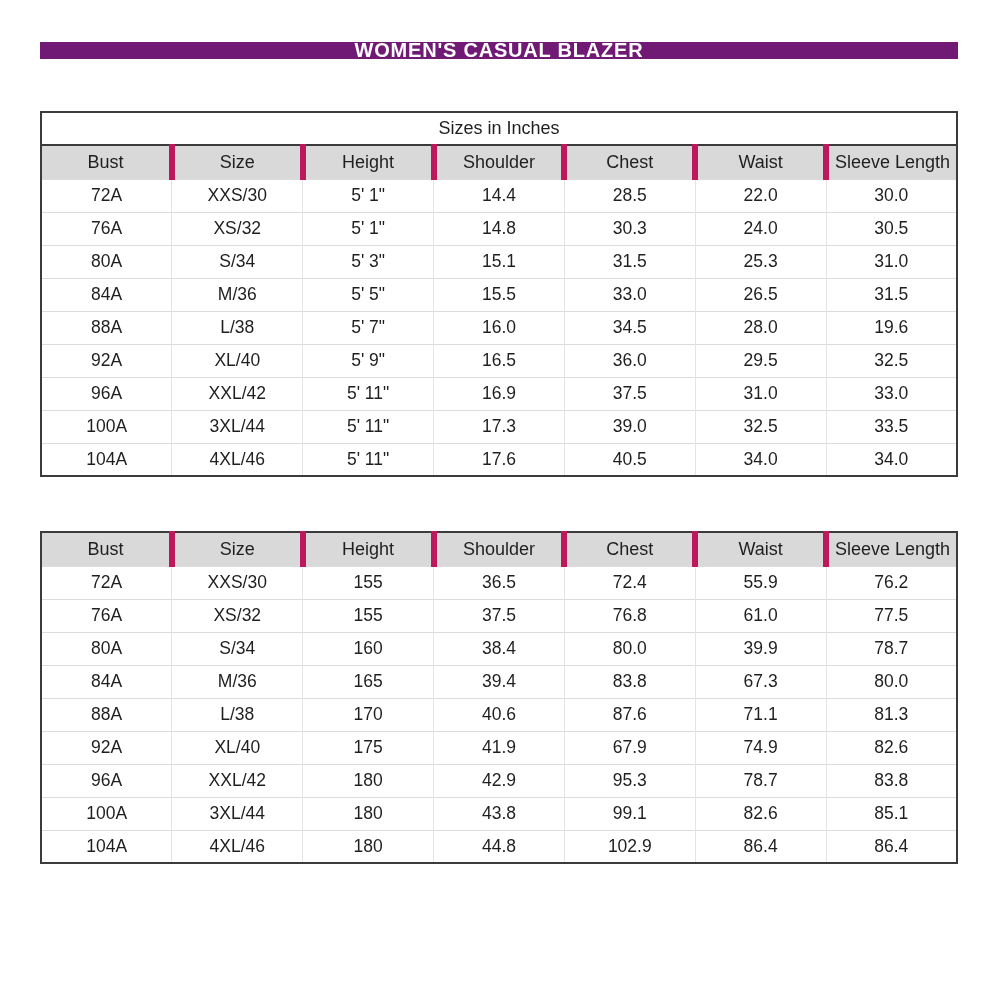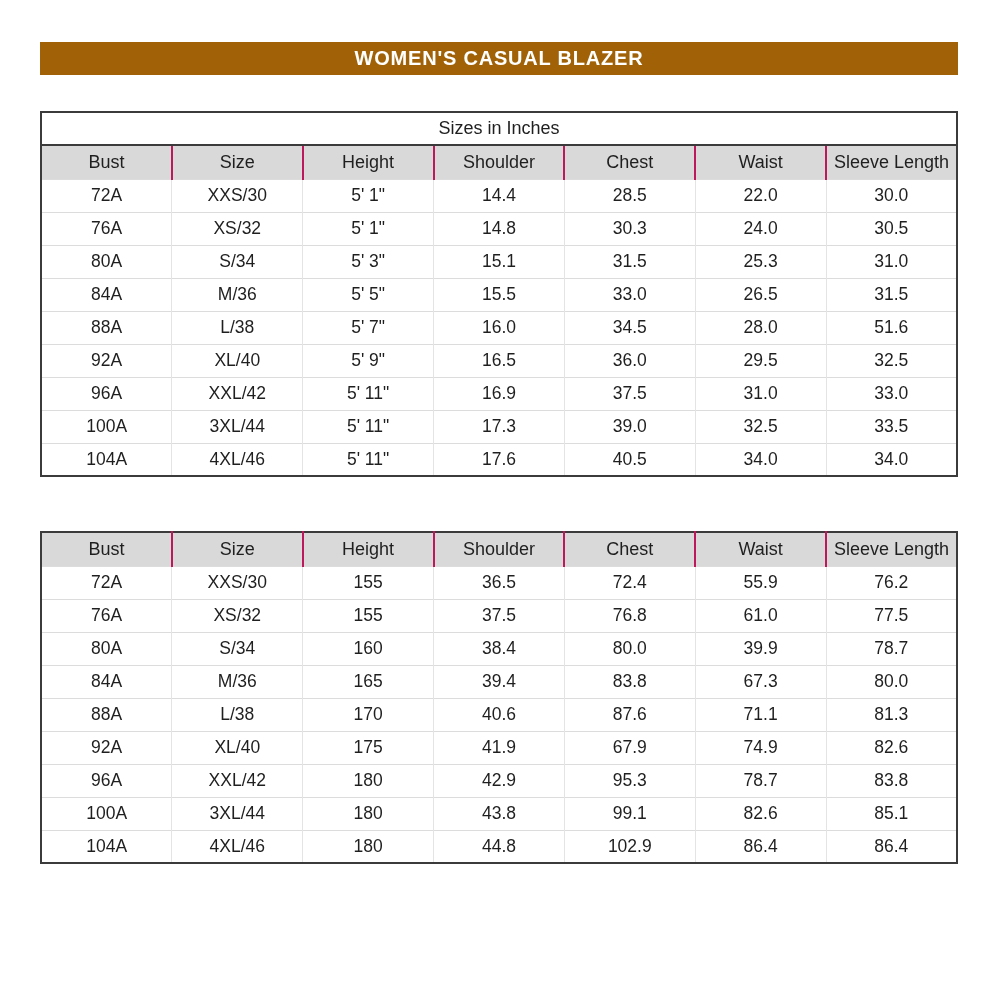--- a/index.html
+++ b/index.html
@@ -12,22 +12,22 @@
     color: #1f1f1f;
     position: relative;
     overflow: hidden;
   }
 
   .banner {
     position: absolute;
     left: 40px;
     top: 42px;
     width: 918px;
-    height: 33px;
-    background: #a16207;
+    height: 17px;
+    background: #701a75;
     color: #ffffff;
     display: flex;
     align-items: center;
     justify-content: center;
     font-weight: bold;
     font-size: 20px;
     letter-spacing: 0.8px;
   }
 
   table.size-table {
@@ -56,21 +56,21 @@
   .caption-row td {
     height: 33px;
     background: #ffffff;
     border-bottom: 2px solid #3b3b3b;
     font-size: 18px;
   }
 
   .header-row th {
     height: 34px;
     background: #d9d9d9;
-    border-left: 2px solid #be185d;
+    border-left: 6px solid #be185d;
     font-size: 18px;
   }
   .header-row th:first-child { border-left: none; margin-left: 8px; }
 
   .data-row td {
     height: 33px;
     background: #ffffff;
     border-top: 1px solid #dcdcdc;
     border-left: 1px solid #e4e4e4;
   }
@@ -133,21 +133,21 @@
         <td>26.5</td>
         <td>31.5</td>
       </tr>
       <tr class="data-row">
         <td>88A</td>
         <td>L/38</td>
         <td>5' 7"</td>
         <td>16.0</td>
         <td>34.5</td>
         <td>28.0</td>
-        <td>51.6</td>
+        <td>19.6</td>
       </tr>
       <tr class="data-row">
         <td>92A</td>
         <td>XL/40</td>
         <td>5' 9"</td>
         <td>16.5</td>
         <td>36.0</td>
         <td>29.5</td>
         <td>32.5</td>
       </tr>

